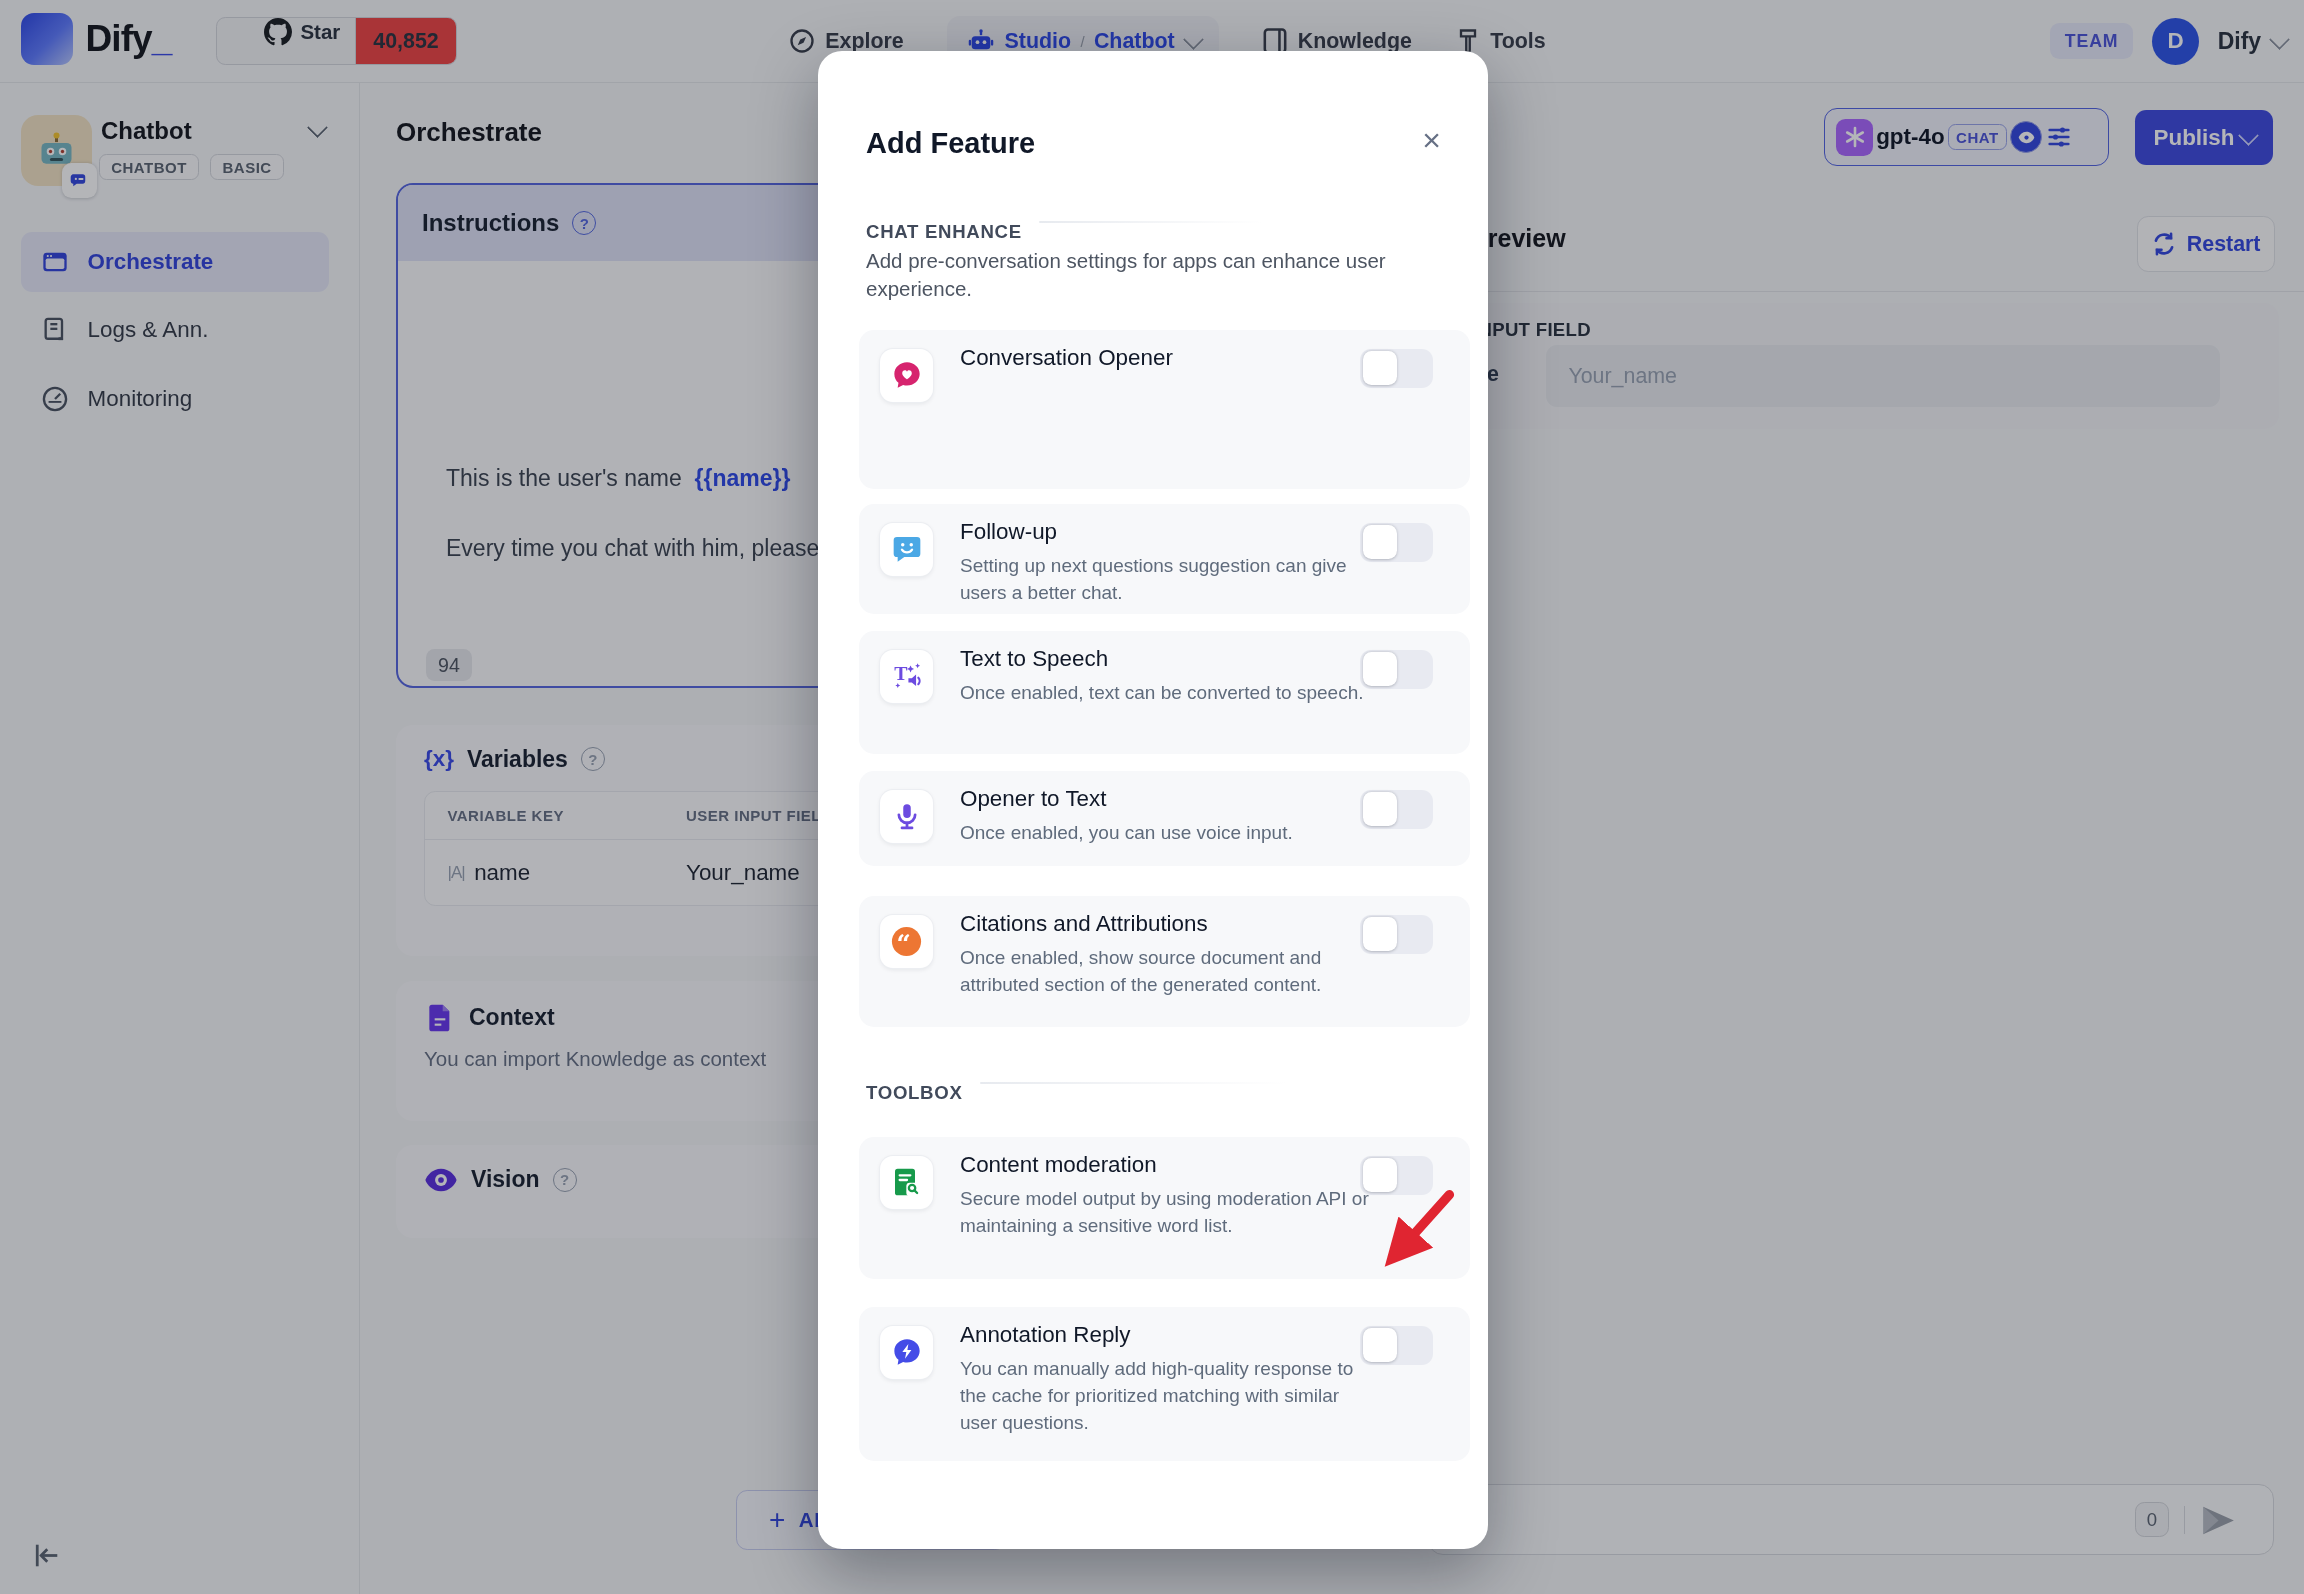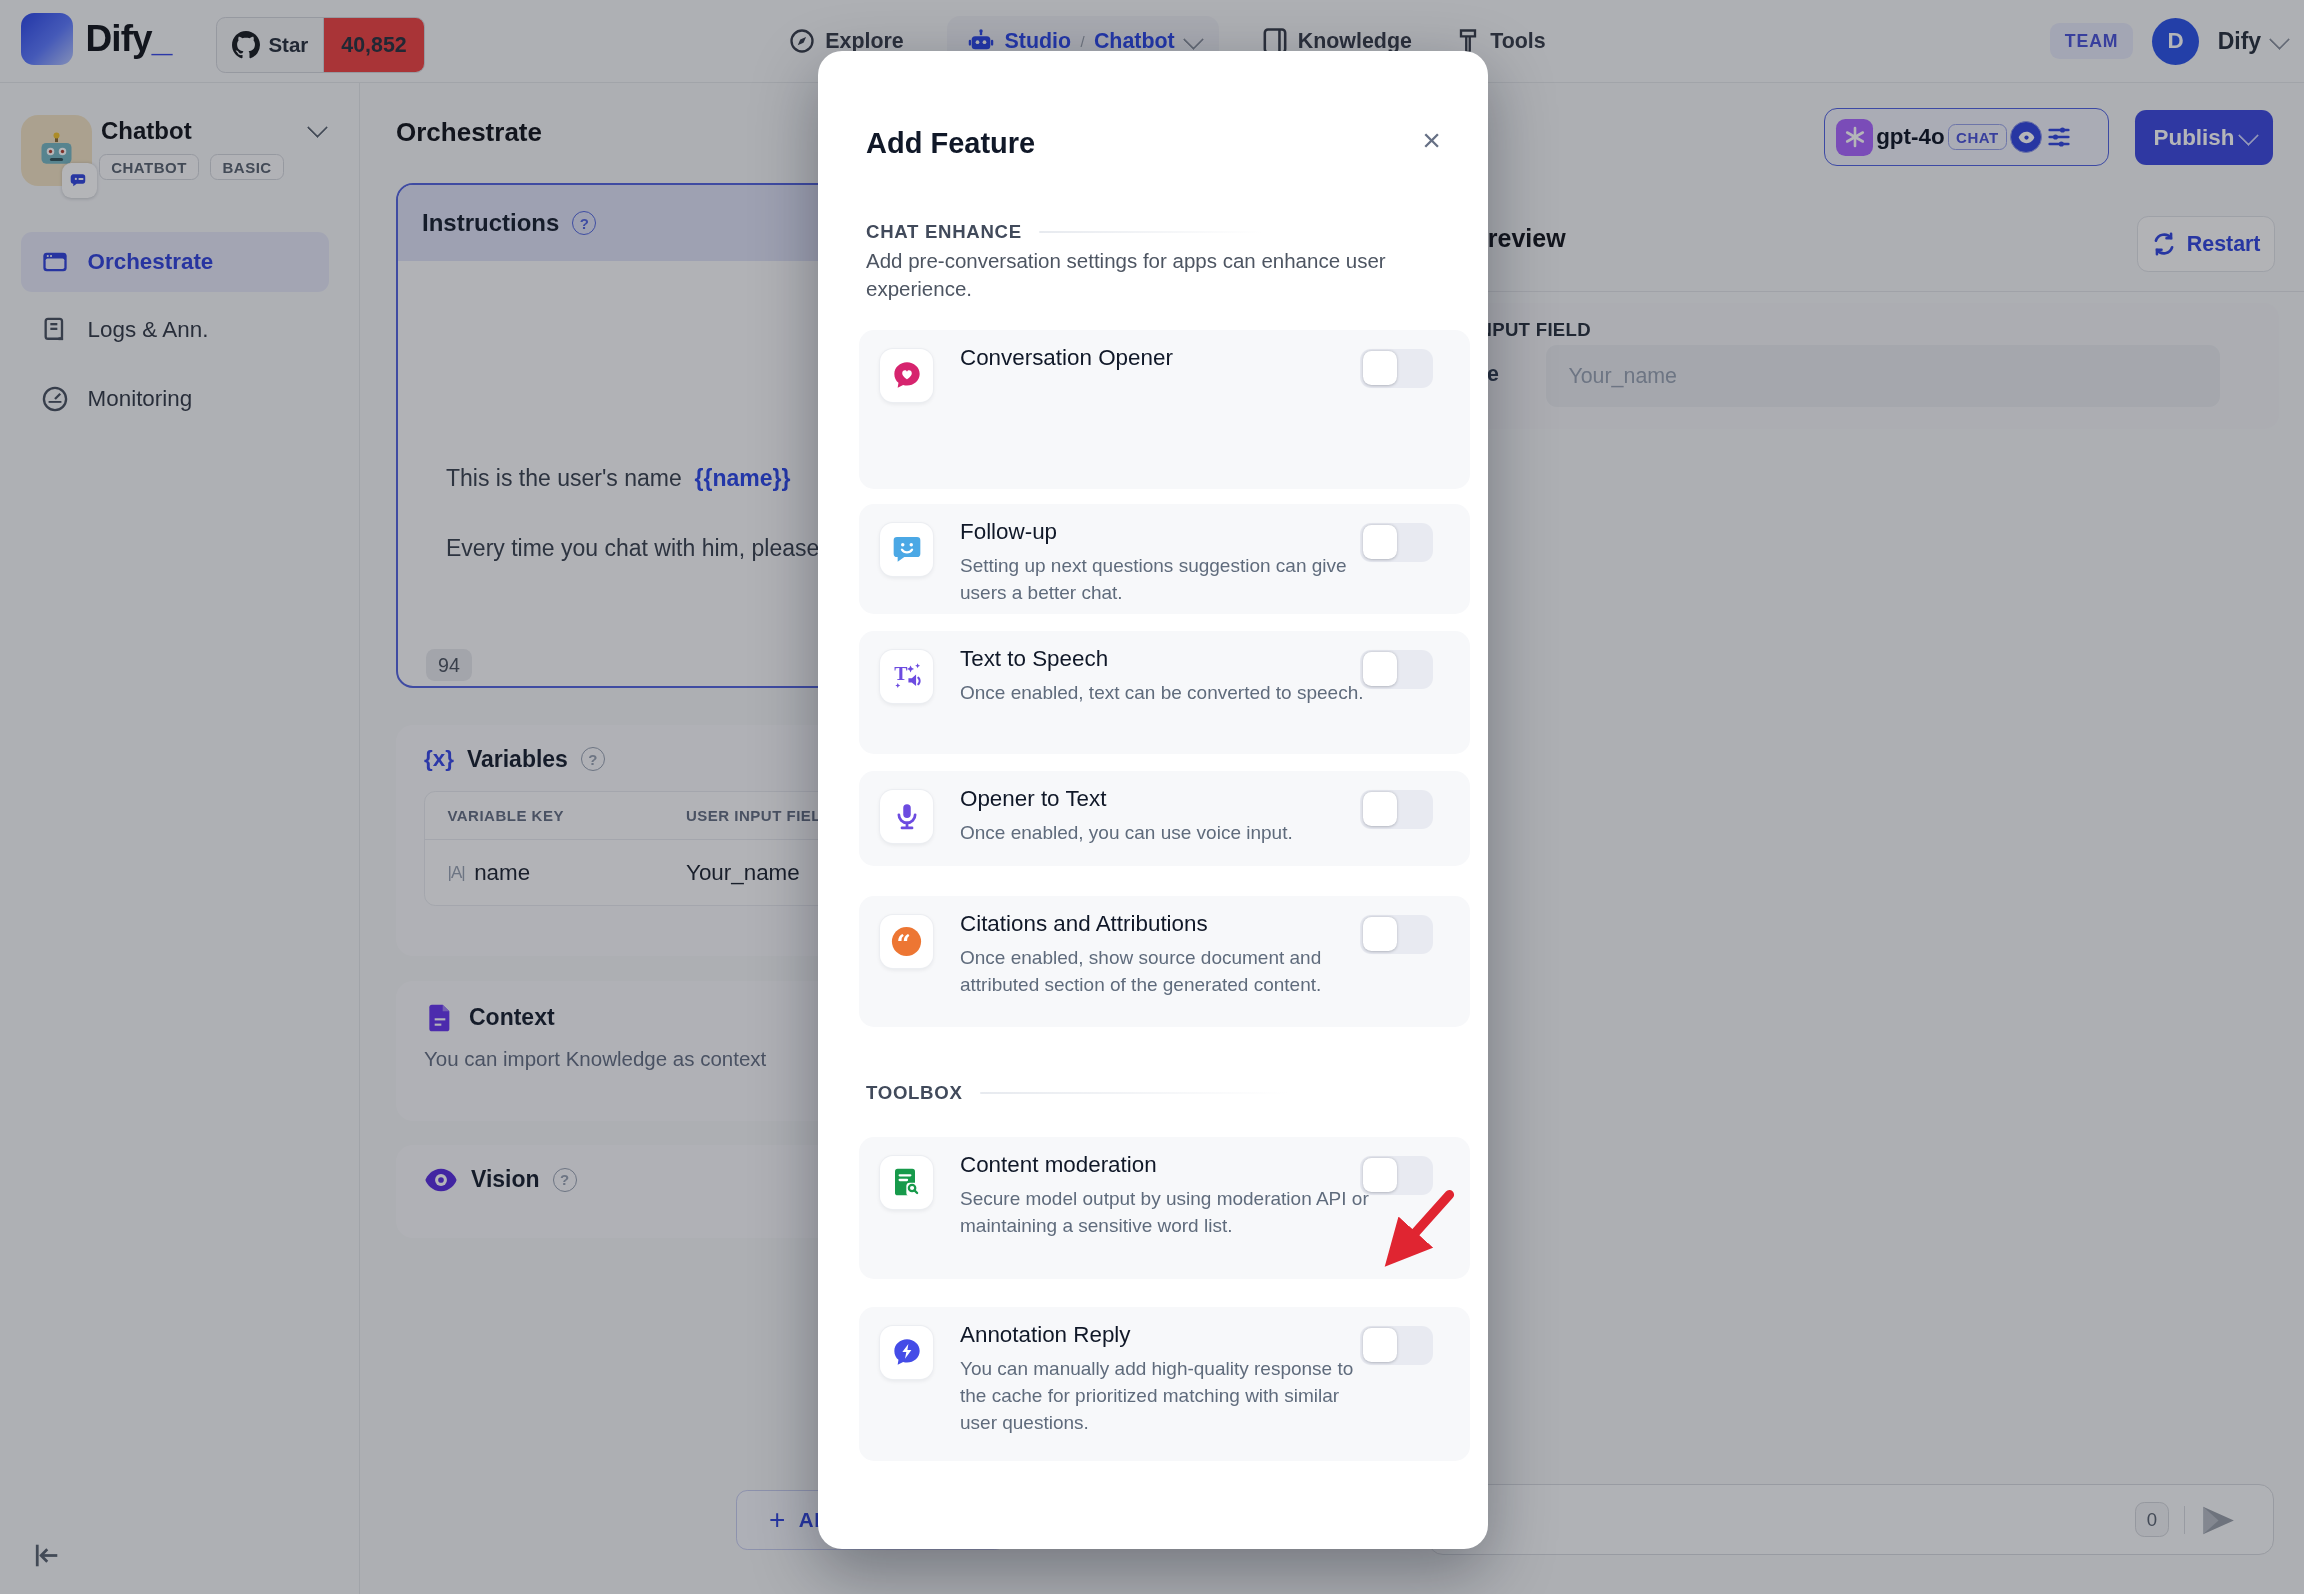--- a/index.html
+++ b/index.html
@@ -8,22 +8,22 @@
   .stage { position:relative; width:2304px; height:1594px; background:#f5f6f8; overflow:hidden; }
 
   
   .nav { position:absolute; left:0; top:0; width:2304px; height:82px; background:#f7f8fa; }
   .nav-divider { position:absolute; left:0; top:82px; width:2304px; height:0.9px; background:#e4e6ea; }
   .brand { position:absolute; left:20.5px; top:13px; display:flex; align-items:center; gap:13px; }
   .logo-mark { width:52px; height:52px; border-radius:13px;
     background:linear-gradient(135deg,#2e49e8 0%,#5f7bff 55%,#b9c9ff 100%); }
   .brand-text { font-size:37px; font-weight:800; color:#15181f; letter-spacing:-0.9px; }
   .brand-underscore { color:#3b4be8; }
-  .gh-pill { position:absolute; left:216px; top:17px; height:56px; display:flex; align-items:center;
-    border:0.9px solid #d4d7dd; border-radius:9.3px; overflow:hidden; background:#f2f3f5; }
+  .gh-pill { position:absolute; left:216px; top:17px; height:48px; display:flex; align-items:flex-start;
+    border:0.9px solid #d4d7dd; border-radius:9.3px; overflow:hidden; background:#f2f3f5;padding-left:32px; }
   .gh-left { display:flex; align-items:center; gap:8.4px; padding:0 15px; font-size:20.5px; font-weight:600; color:#2b3340; }
   .gh-count { background:#ef4444; border-left:0.9px solid #d4d7dd; padding:0 17px; font-size:21.4px; font-weight:700; color:#2b3340;
     align-self:stretch; display:flex; align-items:center; }
   .nav-center { position:absolute; left:788px; top:0; height:82px; display:flex; align-items:center; gap:43px; }
   .nav-item { display:flex; align-items:center; gap:9.3px; font-size:21.4px; font-weight:600; color:#393f4c; }
   .studio-pill { display:flex; align-items:center; gap:9.3px; background:#eef0f5; border-radius:13px; padding:11.2px 20.5px; }
   .nav-active { color:#2e49e8; }
   .nav-sep { color:#9aa1ad; font-weight:400; }
   .chev { display:inline-block; width:15px; height:15px; border-right:2.3px solid currentColor; border-bottom:2.3px solid currentColor;
     transform:rotate(45deg) translateY(-2.8px); border-radius:0.9px; }
@@ -103,21 +103,21 @@
 
   
   .dim { position:absolute; inset:0; background:rgba(14,17,26,0.31); z-index:50; }
 
   
   .modal { position:absolute; left:818px; top:51px; width:670px; height:1498px; background:#ffffff; border-radius:24px;
     box-shadow:0 22.4px 65px rgba(10,14,30,.35); z-index:60; }
   .modal-title { position:absolute; left:48px; top:76px; font-size:29px; font-weight:700; color:#101828; }
   .modal-close { position:absolute; right:34px; top:67px; width:45px; height:45px; display:flex; align-items:center; justify-content:center;
     font-size:32px; color:#667085; }
-  .msection { position:absolute; left:48px; display:flex; align-items:center; gap:17px; }
+  .msection { position:absolute; left:48px; display:flex; gap:17px; }
   .msection-label { font-size:18.6px; font-weight:700; color:#414a5b; letter-spacing:0.7px; white-space:nowrap; }
   .msection-rule { height:1.9px; background:linear-gradient(to right,#e7eaef,rgba(231,234,239,0)); border-radius:1.9px; }
   .msection-desc { position:absolute; left:48px; top:196px; width:541px; font-size:20.5px; line-height:28px; color:#4d5562; }
 
   .feature-card { position:absolute; left:41px; width:611px; background:#f7f8fa; border-radius:15px; }
   .tile { position:absolute; left:21.4px; top:18.6px; width:53px; height:53px; background:#fff; border-radius:13px;
     box-shadow:0 0 0 0.9px #eceef2, 0 1.9px 4.7px rgba(16,24,40,.08); display:flex; align-items:center; justify-content:center; }
   .f-title { position:absolute; left:101px; top:15px; font-size:22.4px; font-weight:400; color:#101828; }
   .f-desc { position:absolute; left:101px; top:48px; width:418px; font-size:19px; line-height:27px; color:#5f6b7c; }
   .toggle { position:absolute; right:37px; top:18.6px; width:73px; height:39px; background:#e8eaf1; border-radius:11.2px; }

